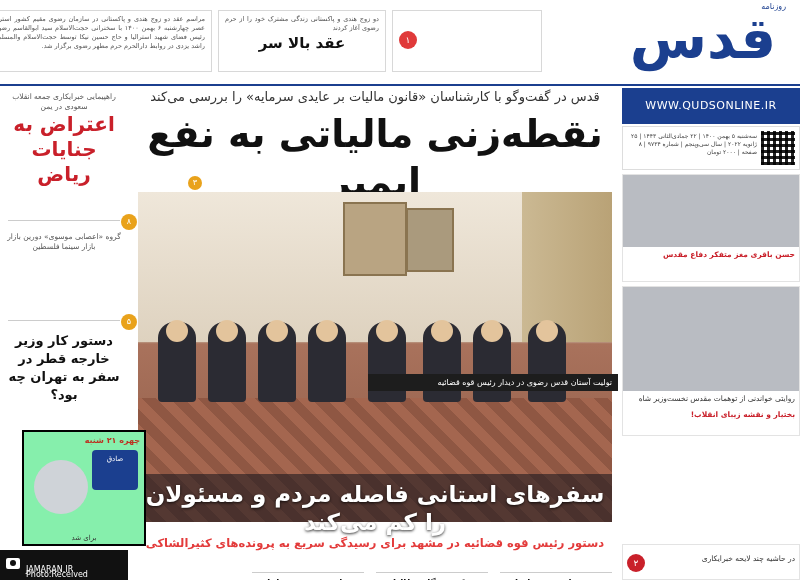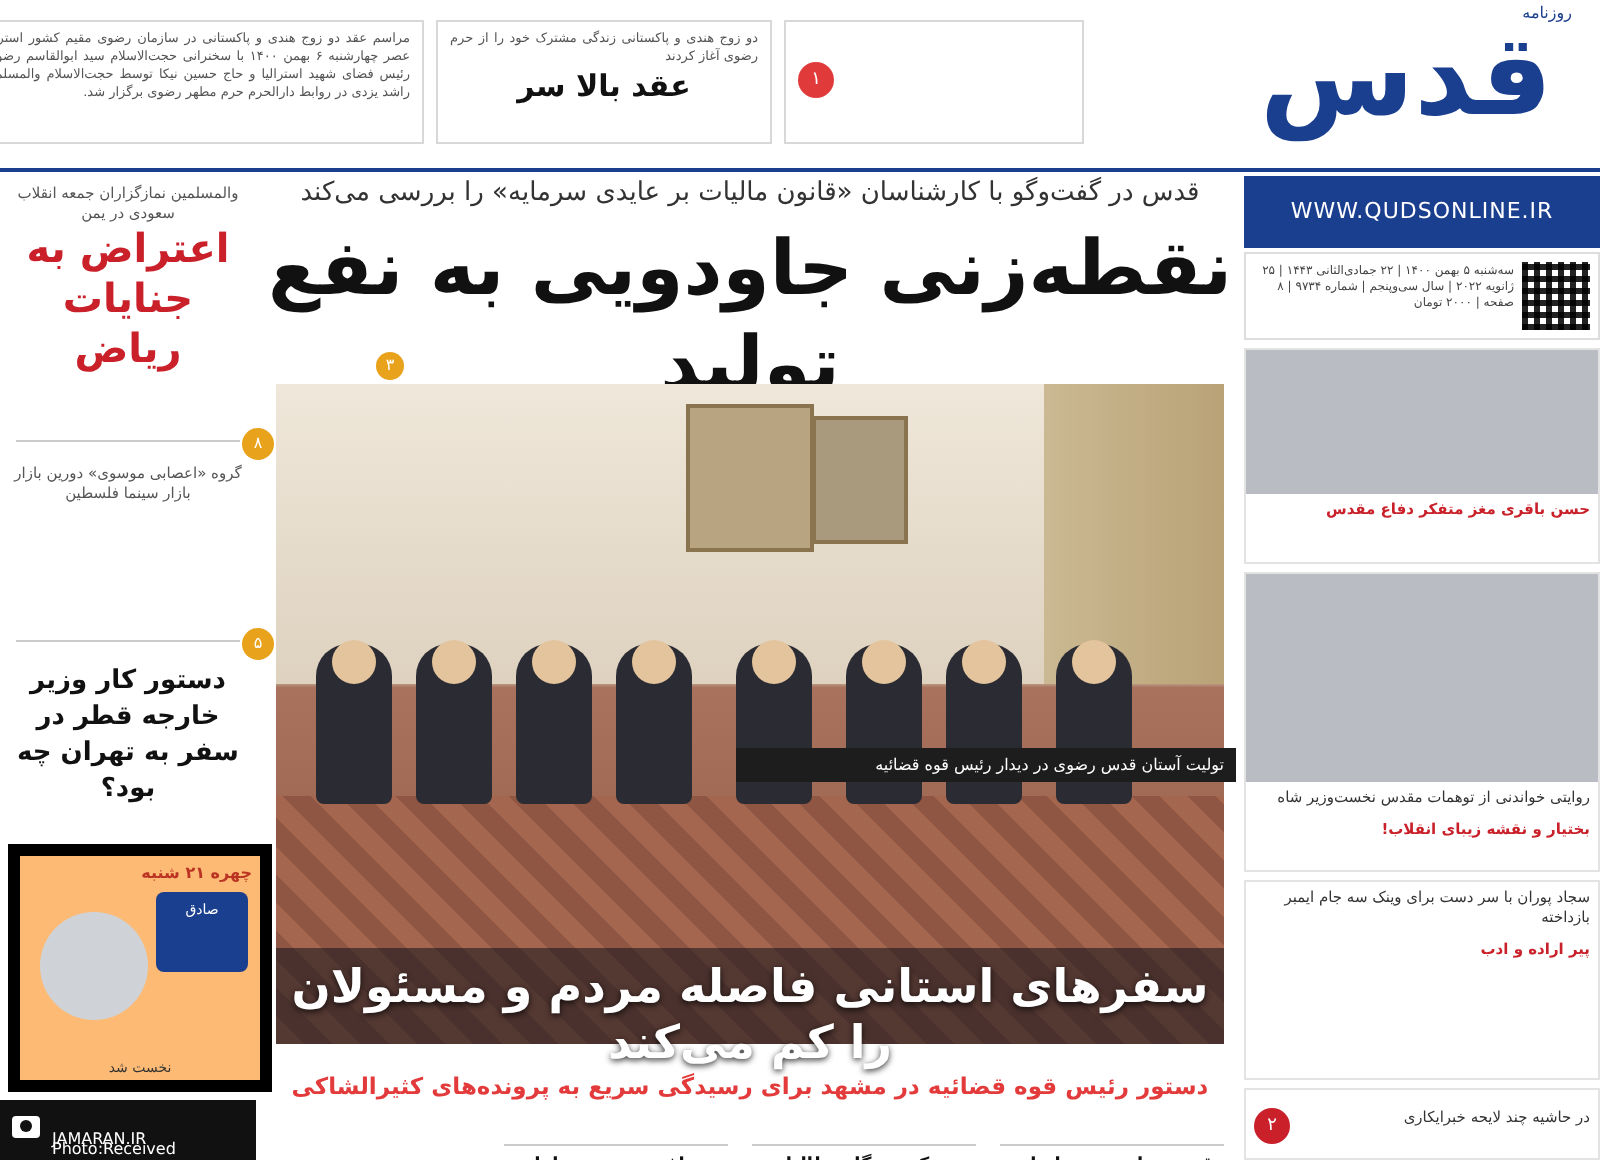--- a/index.html
+++ b/index.html
@@ -63,21 +63,21 @@
   .rc-cap.red{color:#c9202a;font-weight:bold;}
 
   
   .leftcol{position:absolute;left:0;top:88px;width:128px;height:492px;border-left:none;}
   .lc-block{position:absolute;left:0;width:128px;padding:4px 6px;box-sizing:border-box;}
   .lc-kicker{font-size:7.5px;color:#555;line-height:10px;text-align:center;}
   .lc-title{font-size:20px;font-weight:bold;color:#c9202a;line-height:25px;text-align:center;}
   .lc-title2{font-size:13px;font-weight:bold;color:#111;line-height:18px;text-align:center;}
   .lc-sep{position:absolute;left:8px;width:112px;height:1px;background:#ccc;}
   .lc-dot{position:absolute;right:-9px;width:16px;height:16px;border-radius:50%;background:#e9a21b;color:#fff;font-size:8px;line-height:16px;text-align:center;}
-  .adbox{position:absolute;left:4px;bottom:34px;width:120px;height:112px;background:#fdba74;border:6px solid #000000;}
+  .adbox{position:absolute;left:22px;bottom:34px;width:120px;height:112px;background:#86efac;border:2px solid #000000;}
   .adbox .ad-l{position:absolute;right:4px;top:4px;font-size:8px;color:#b32; font-weight:bold;}
   .ad-blue{position:absolute;right:6px;top:18px;width:46px;height:40px;background:#1b3f8f;border-radius:4px;color:#fff;font-size:7px;text-align:center;line-height:10px;padding-top:4px;box-sizing:border-box;}
   .ad-bear{position:absolute;left:10px;top:28px;width:54px;height:54px;border-radius:50%;background:#cfd3d8;}
   .ad-foot{position:absolute;left:0;bottom:2px;width:120px;text-align:center;font-size:7px;color:#333;}
 
   
   .main{position:absolute;left:128px;top:88px;width:494px;height:492px;}
   .main-kicker{
     position:absolute;right:0;top:2px;width:494px;text-align:center;
     font-size:13px;color:#333;line-height:14px;
@@ -172,34 +172,30 @@
       <div class="rc-photo" style="height:72px;"></div>
       <div class="rc-cap red">حسن باقری مغز متفکر دفاع مقدس</div>
     </div>
 
     <div class="rc-item" style="top:198px;height:150px;">
       <div class="rc-photo" style="height:104px;"></div>
       <div class="rc-cap">روایتی خواندنی از توهمات مقدس نخست‌وزیر شاه</div>
       <div class="rc-cap red">بختیار و نقشه زیبای انقلاب!</div>
     </div>
 
-    <div class="rc-item" style="top:352px;height:100px;">
-      <div class="rc-cap">سجاد پوران با سر دست برای وینک سه جام ایمبر بازداخته</div>
-      <div class="rc-cap red">پیر اراده و ادب</div>
-    </div>
 
     <div class="rc-item" style="top:456px;height:36px;">
       <div class="rc-badge" style="top:9px;">۲</div>
       <div class="rc-cap" style="padding-top:9px;">در حاشیه چند لایحه خبرایکاری</div>
     </div>
   </div>
 
   <div class="main">
     <div class="main-kicker">قدس در گفت‌وگو با کارشناسان «قانون مالیات بر عایدی سرمایه» را بررسی می‌کند</div>
-    <div class="main-title">نقطه‌زنی جاودویی به نفع تولید</div>
+    <div class="main-title">نقطه‌زنی مالیاتی به نفع ایمبر</div>
     <div class="main-badge">۳</div>
 
     <div class="photo">
       <div class="ph-wall"></div>
       <div class="ph-curtain"></div>
       <div class="ph-portrait"></div>
       <div class="ph-portrait2"></div>
       <div class="ph-carpet"></div>
       <div class="ph-row">
         <div class="ph-person" style="left:20px;">
@@ -245,41 +241,41 @@
       </div>
       <div class="bcard" style="right:248px;">
         <div class="bc-title">مرافه عمومی، عامل کاهش آسیب‌های اجتماعی</div>
 
       </div>
     </div>
   </div>
 
   <div class="leftcol">
     <div class="lc-block" style="top:0;">
-      <div class="lc-kicker">والمسلمین نمازگزاران جمعه انقلاب سعودی در یمن</div>
+      <div class="lc-kicker">راهپیمایی خبرایکاری جمعه انقلاب سعودی در یمن</div>
       <div class="lc-title">اعتراض به جنایات ریاض</div>
     </div>
     <div class="lc-sep" style="top:132px;"></div>
     <div class="lc-dot" style="top:126px;">۸</div>
 
     <div class="lc-block" style="top:140px;">
       <div class="lc-kicker">گروه «اعصابی موسوی» دورین بازار بازار سینما فلسطین</div>
     </div>
     <div class="lc-sep" style="top:232px;"></div>
     <div class="lc-dot" style="top:226px;">۵</div>
 
     <div class="lc-block" style="top:240px;">
       <div class="lc-title2">دستور کار وزیر خارجه قطر در سفر به تهران چه بود؟</div>
     </div>
 
     <div class="adbox">
       <div class="ad-l">چهره ۲۱ شنبه</div>
       <div class="ad-blue">صادق</div>
       <div class="ad-bear"></div>
-      <div class="ad-foot">نخست شد</div>
+      <div class="ad-foot">برای شد</div>
     </div>
   </div>
 
   <div class="footer">
     <div class="cam"></div>
     <div class="ft1">Photo:Received</div>
     <div class="ft2">JAMARAN.IR</div>
   </div>
 
 </div>

